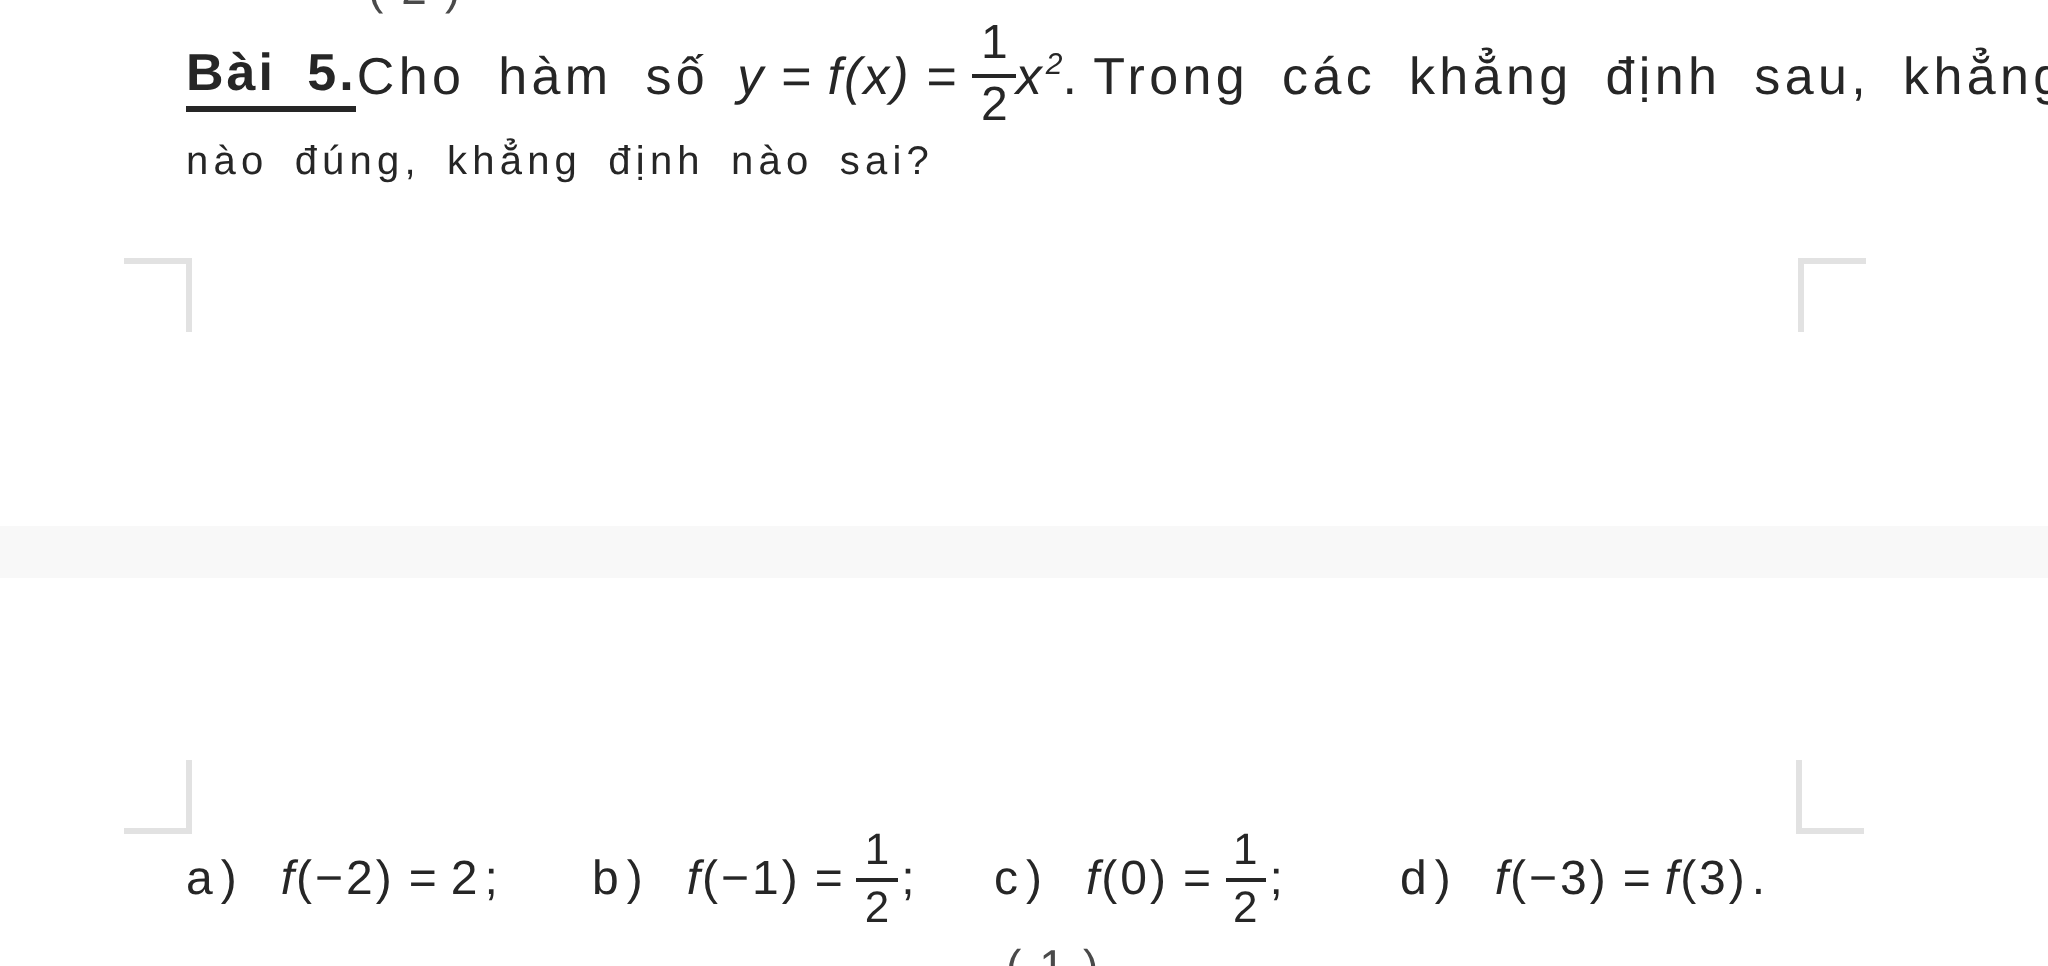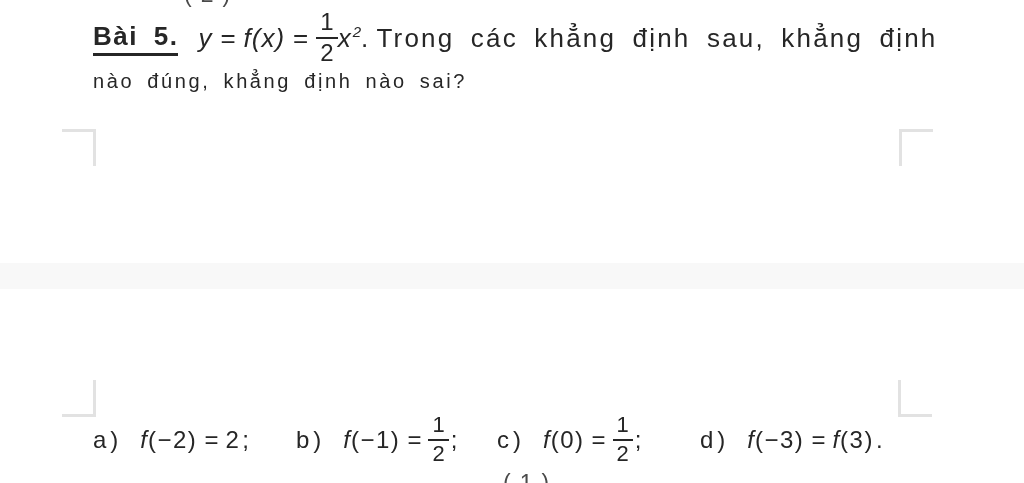--- a/index.html
+++ b/index.html
@@ -15,21 +15,21 @@
   .frag-bottom{left:503px;top:470px;}
   
   .line1{
     position:absolute;left:93px;top:6px;height:64px;
     display:flex;align-items:center;white-space:nowrap;
     font-size:26px;letter-spacing:2.2px;word-spacing:7px;
   }
   .line1 > *{flex:0 0 auto;}
   .prob-label{
     font-weight:bold;border-bottom:3px solid #262626;padding-bottom:1px;
-    letter-spacing:1.5px;margin-right:20px;
+    letter-spacing:1.5px;margin-right:0;
   }
   .intro{margin-right:14px;}
   .mi{font-style:italic;letter-spacing:1px;}
   .op{margin:0 8px;letter-spacing:0;}
   .after-math{margin-left:6px;}
   .line2{
     position:absolute;left:93px;top:70px;white-space:nowrap;
     font-size:20px;letter-spacing:2.6px;word-spacing:5px;
   }
   
@@ -65,20 +65,21 @@
   .option .frac{font-size:22px;}
   .punct{margin-left:2px;}
 </style>
 </head>
 <body>
 
 <div class="frag frag-top">(2)</div>
 
 <div class="line1">
   <span class="prob-label">Bài 5.</span>
+  <span class="intro">Cho hàm số</span>
   <span class="mi">y</span>
   <span class="op">=</span>
   <span class="mi">f(x)</span>
   <span class="op">=</span>
   <span class="frac">
     <span class="num">1</span>
     <span class="den">2</span>
   </span>
   <span class="mi"><span>x</span><sup class="exp">2</sup></span>
   <span>.</span>

